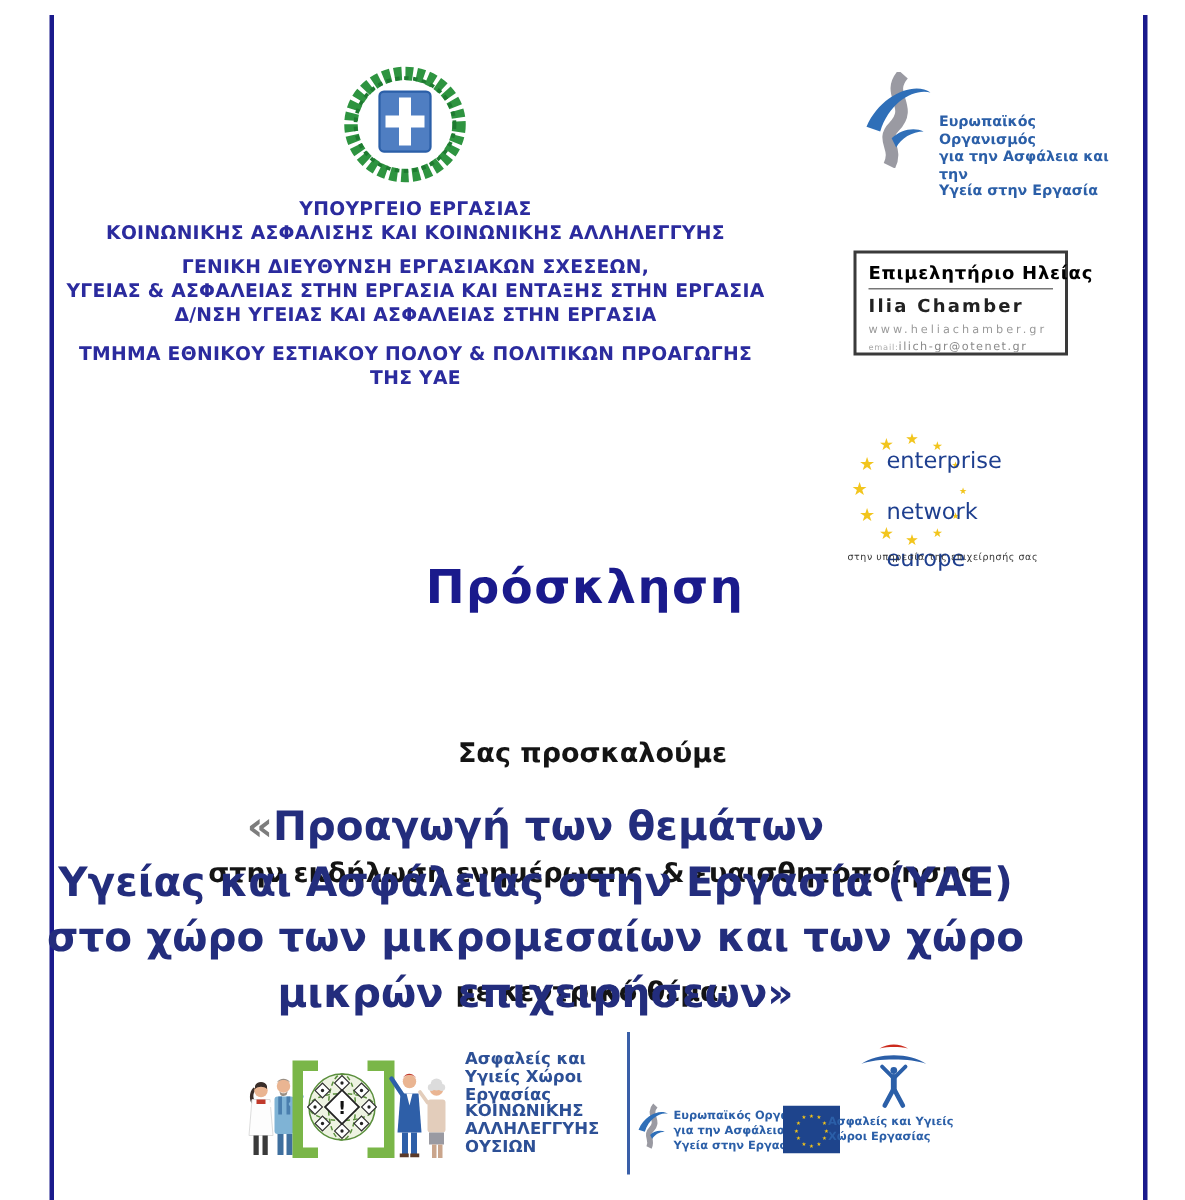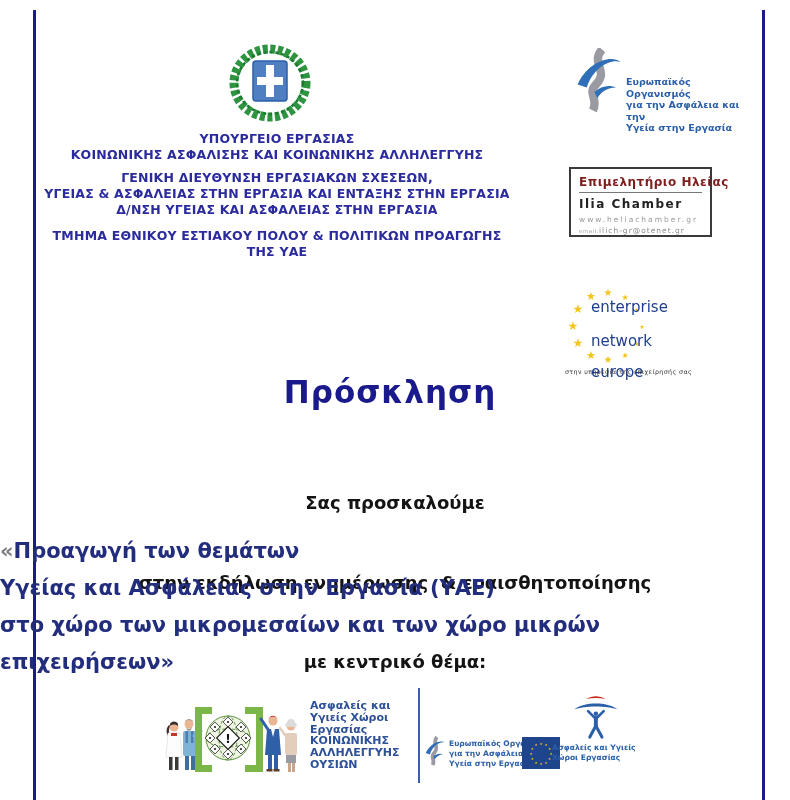--- a/index.html
+++ b/index.html
@@ -20,42 +20,42 @@
 
   
   .osha-top{position:absolute;left:576px;top:48px;width:176px;display:flex;}
   .osha-top svg{width:46px;height:64px;flex:0 0 auto;}
   .osha-top .osha-text{margin:28px 0 0 4px;font-size:9.5px;line-height:11.5px;
                        font-weight:bold;color:#2b5fa8;}
 
   
   .chamber{position:absolute;left:569px;top:167px;width:143px;height:70px;box-sizing:border-box;
            border:2px solid #3a3a3a;background:#fff;padding:6px 8px 4px 8px;}
-  .chamber .title{font-size:12px;font-weight:bold;color:#7f1d1d;letter-spacing:.5px;
+  .chamber .title{font-size:12px;font-weight:bold;color:#000000;letter-spacing:.5px;
                   border-bottom:1px solid #777;padding-bottom:3px;margin-bottom:4px;white-space:nowrap;}
   .chamber .name{font-size:12px;font-weight:bold;color:#222;letter-spacing:1.5px;white-space:nowrap;}
   .chamber .site{font-size:7.5px;color:#9a9a9a;letter-spacing:2px;margin-top:4px;white-space:nowrap;}
   .chamber .mail{font-size:7.5px;color:#8a8a8a;letter-spacing:1px;margin-top:2px;white-space:nowrap;}
   .chamber .mail .lbl{font-size:5.5px;color:#aaa;letter-spacing:.5px;}
 
   
   .een{position:absolute;left:563px;top:286px;width:135px;height:95px;}
   .een svg{position:absolute;left:0;top:0;}
   .een .w{position:absolute;left:28px;font-size:15px;font-weight:normal;color:#1e3f8f;line-height:15px;white-space:nowrap;}
   .een .w1{top:14px;} .een .w2{top:31px;margin-top:48px;} .een .w3{top:48px;}
   .een .slogan{position:absolute;left:-2px;top:82px;width:135px;text-align:center;
                font-size:6.3px;color:#333;letter-spacing:.4px;white-space:nowrap;}
 
   
   .title-main{position:absolute;left:0;top:374px;width:780px;text-align:center;
               font-size:31px;font-weight:bold;color:#1a1a8c;letter-spacing:1px;}
   .intro{position:absolute;left:0;top:437px;width:790px;text-align:center;
          font-size:18px;font-weight:bold;color:#141414;line-height:26.5px;white-space:pre-wrap;}
-  .theme{position:absolute;left:0;top:533px;width:714px;
-         font-size:21px;font-weight:bold;color:#232d7d;line-height:37px;}
+  .theme{position:absolute;left:0;top:533px;width:714px;text-align:center;
+         font-size:27px;font-weight:bold;color:#232d7d;line-height:37px;}
   .quote-open{color:#7d7d7d;}
 
   
   .campaign-art{position:absolute;left:133px;top:695px;width:172px;height:105px;}
   .campaign-text{position:absolute;left:310px;top:700px;width:120px;
                  font-size:11px;font-weight:bold;line-height:11.8px;color:#2d5096;}
   .fsep{position:absolute;left:418px;top:688px;width:2px;height:95px;background:#3a5fa8;}
   .osha-foot{position:absolute;left:425px;top:731px;display:flex;}
   .osha-foot svg{width:21px;height:40px;flex:0 0 auto;}
   .osha-foot .osha-text{margin:8px 0 0 3px;font-size:7.6px;line-height:10px;font-weight:bold;color:#2b5fa8;}

